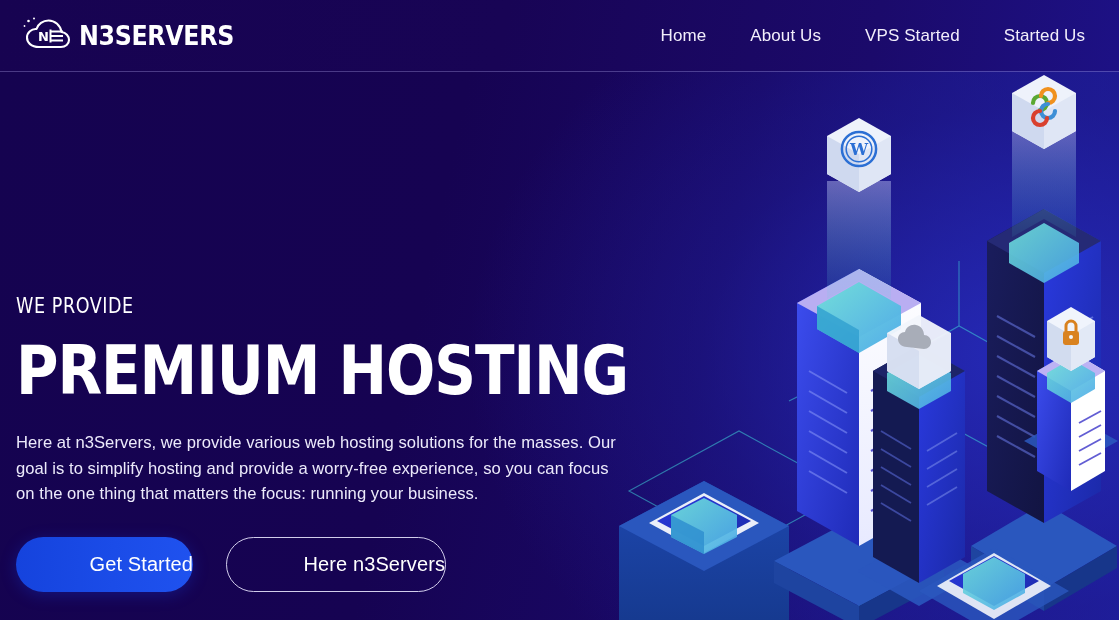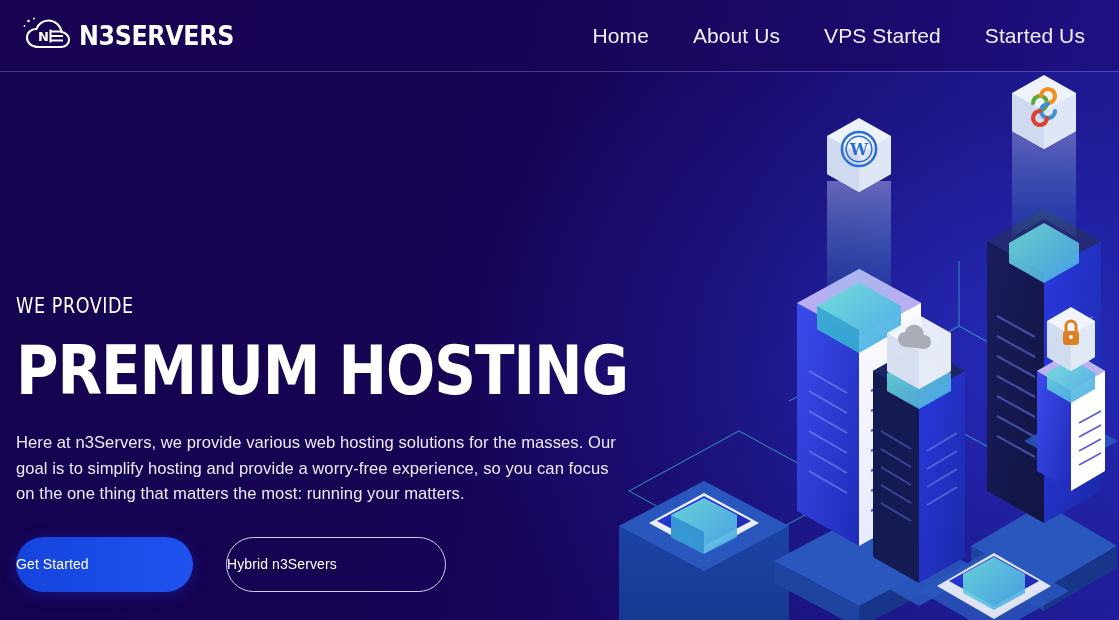--- a/index.html
+++ b/index.html
@@ -32,21 +32,21 @@
   .logo-text {
     color:#ffffff; font-size:27px; font-weight:700;
     letter-spacing:-.4px; margin-left:-5px;
     font-family:"DejaVu Sans", sans-serif;
     transform:scaleX(.88); transform-origin:left center;
     white-space:nowrap;
   }
 
   .nav { display:flex; align-items:center; margin-left:auto; margin-right:12px; }
   .nav-item {
-    color:#f2eefb; font-size:21px; font-weight:400;
+    color:#f2eefb; font-size:17px; font-weight:400;
     padding:0 22px; white-space:nowrap;
     display:flex; align-items:center; gap:7px;
     cursor:pointer; letter-spacing:.1px;
   }
   .chev { display:inline-block; width:10px; height:10px; position:relative; top:-2px; }
 
   
   .hero {
     position:absolute; top:71px; left:0;
     width:1119px; height:549px;
@@ -72,22 +72,22 @@
     white-space:nowrap;
   }
   .subcopy {
     color:#eceafb; font-size:16.6px; font-weight:400;
     line-height:25.5px; margin-top:25px; width:615px;
     letter-spacing:.05px;
   }
 
   .cta-row { display:flex; align-items:center; margin-top:30px; gap:33px; }
   .btn {
-    display:flex; align-items:center; justify-content:flex-start;
-    font-size:14px; color:#ffffff; cursor:pointer;
+    display:flex; align-items:center; justify-content:flex-end;
+    font-size:20px; color:#ffffff; cursor:pointer;
     border-radius:999px; white-space:nowrap; letter-spacing:.1px;
   }
   .btn-primary {
     width:177px; height:55px;
     background:linear-gradient(92deg,#1543dd 0%,#1b4ce8 55%,#1f52ef 100%);
     border:none;
     box-shadow:0 3px 16px rgba(20,60,220,.32);
   }
   .btn-outline {
     width:220px; height:55px;
@@ -361,27 +361,27 @@
         </g>
       </svg>
     </div>
 
     <div class="hero-copy">
 
       <div class="eyebrow">WE PROVIDE</div>
 
       <h1 class="headline">PREMIUM HOSTING</h1>
 
-      <p class="subcopy">Here at n3Servers, we provide various web hosting solutions for the masses. Our goal is to simplify hosting and provide a worry-free experience, so you can focus on the one thing that matters the most: running your matters.</p>
+      <p class="subcopy">Here at n3Servers, we provide various web hosting solutions for the masses. Our goal is to simplify hosting and provide a worry-free experience, so you can focus on the one thing that matters the focus: running your business.</p>
 
       <div class="cta-row">
         <div class="btn btn-primary">
           <span>Get Started</span>
         </div>
         <div class="btn btn-outline">
-          <span>Hybrid n3Servers</span>
+          <span>Here n3Servers</span>
         </div>
       </div>
 
     </div>
   </div>
 
 </div>
 
 </body></html>

